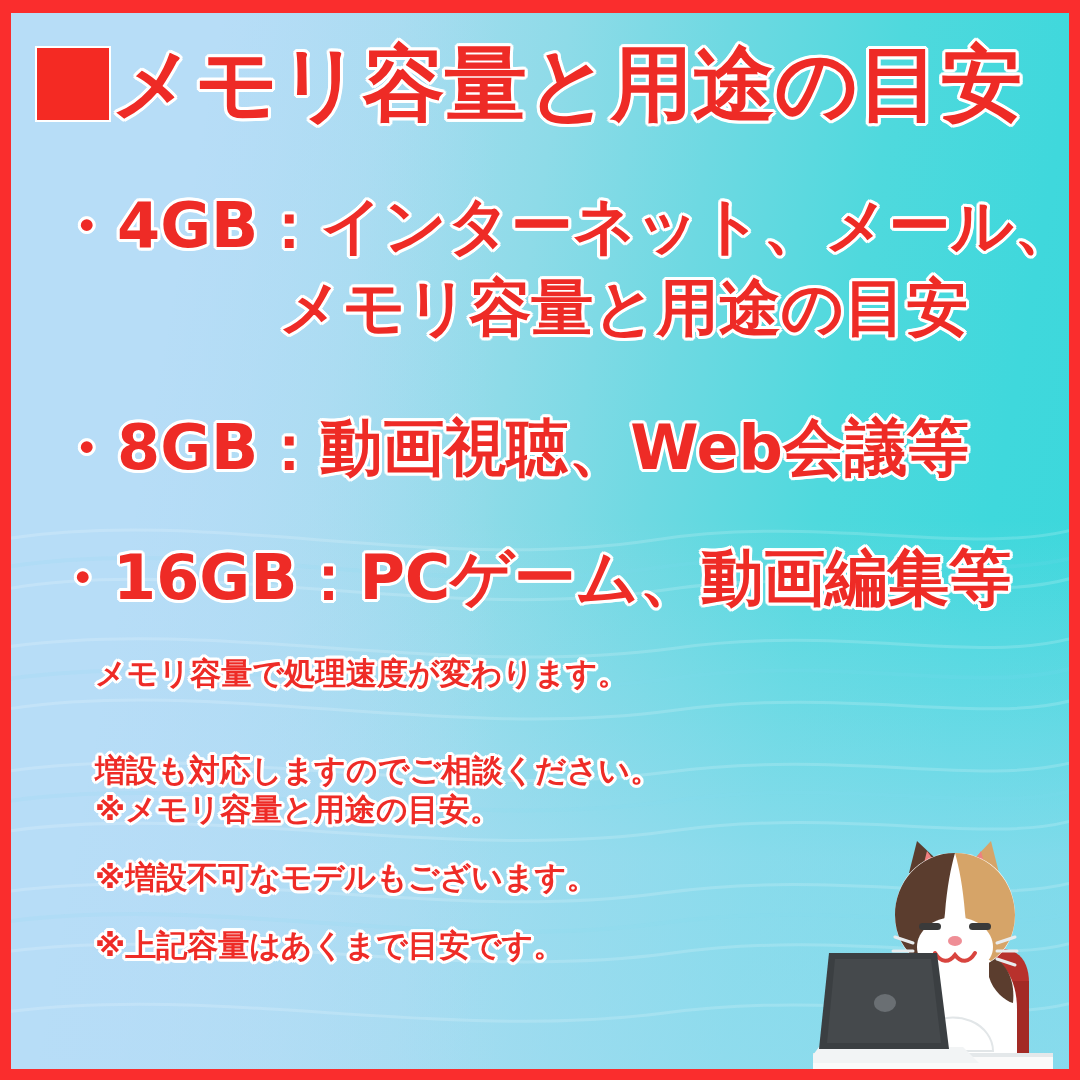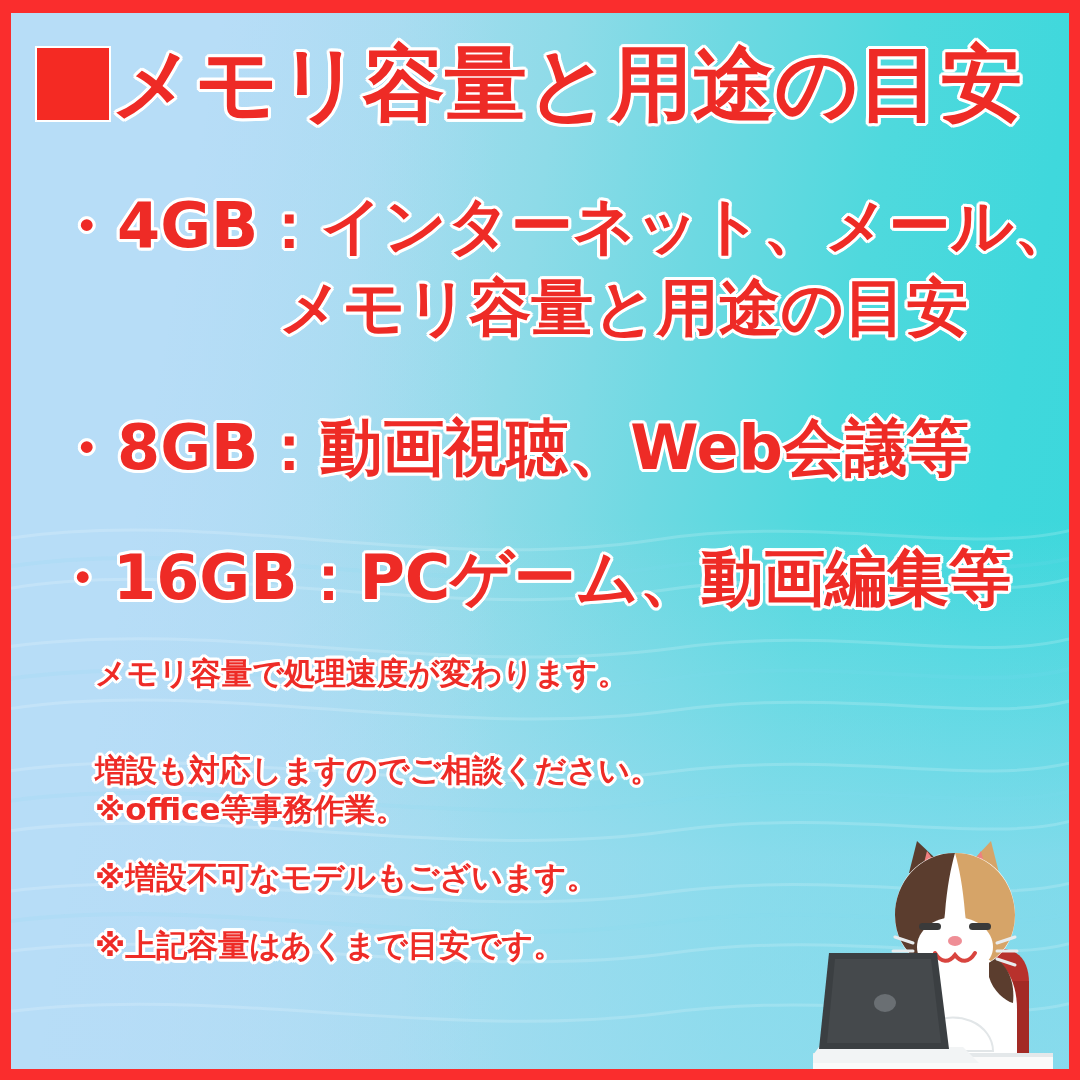--- a/index.html
+++ b/index.html
@@ -177,21 +177,21 @@
       <span id="title-text" class="txt">メモリ容量と用途の目安</span>
     </div>
 
     <div id="b1a" class="bullet-line txt">・4GB：インターネット、メール、</div>
     <div id="b1b" class="bullet-line txt">メモリ容量と用途の目安</div>
     <div id="b2" class="bullet-line txt">・8GB：動画視聴、Web会議等</div>
     <div id="b3" class="bullet-line txt">・16GB：PCゲーム、動画編集等</div>
 
     <div id="n1" class="note-line txt">メモリ容量で処理速度が変わります。</div>
     <div id="n2" class="note-line txt">増設も対応しますのでご相談ください。</div>
-    <div id="n3" class="note-line txt">※office等事務作業。</div>
+    <div id="n3" class="note-line txt">※メモリ容量と用途の目安。</div>
     <div id="n4" class="note-line txt">※増設不可なモデルもございます。</div>
     <div id="n5" class="note-line txt">※上記容量はあくまで目安です。</div>
 
     <svg id="cat-illustration" viewBox="0 0 260 240">
 
       <path d="M182,118 C206,116 216,130 216,152 L216,226 L170,226 L170,140 Z" fill="#b8312c"></path>
       <path d="M196,150 L216,150 L216,226 L196,226 Z" fill="#a32a25"></path>
 
       <path d="M122,120 C96,126 84,152 84,182 L84,232 L204,232 L204,178
                C204,148 190,124 162,119 Z" fill="#ffffff"></path>

